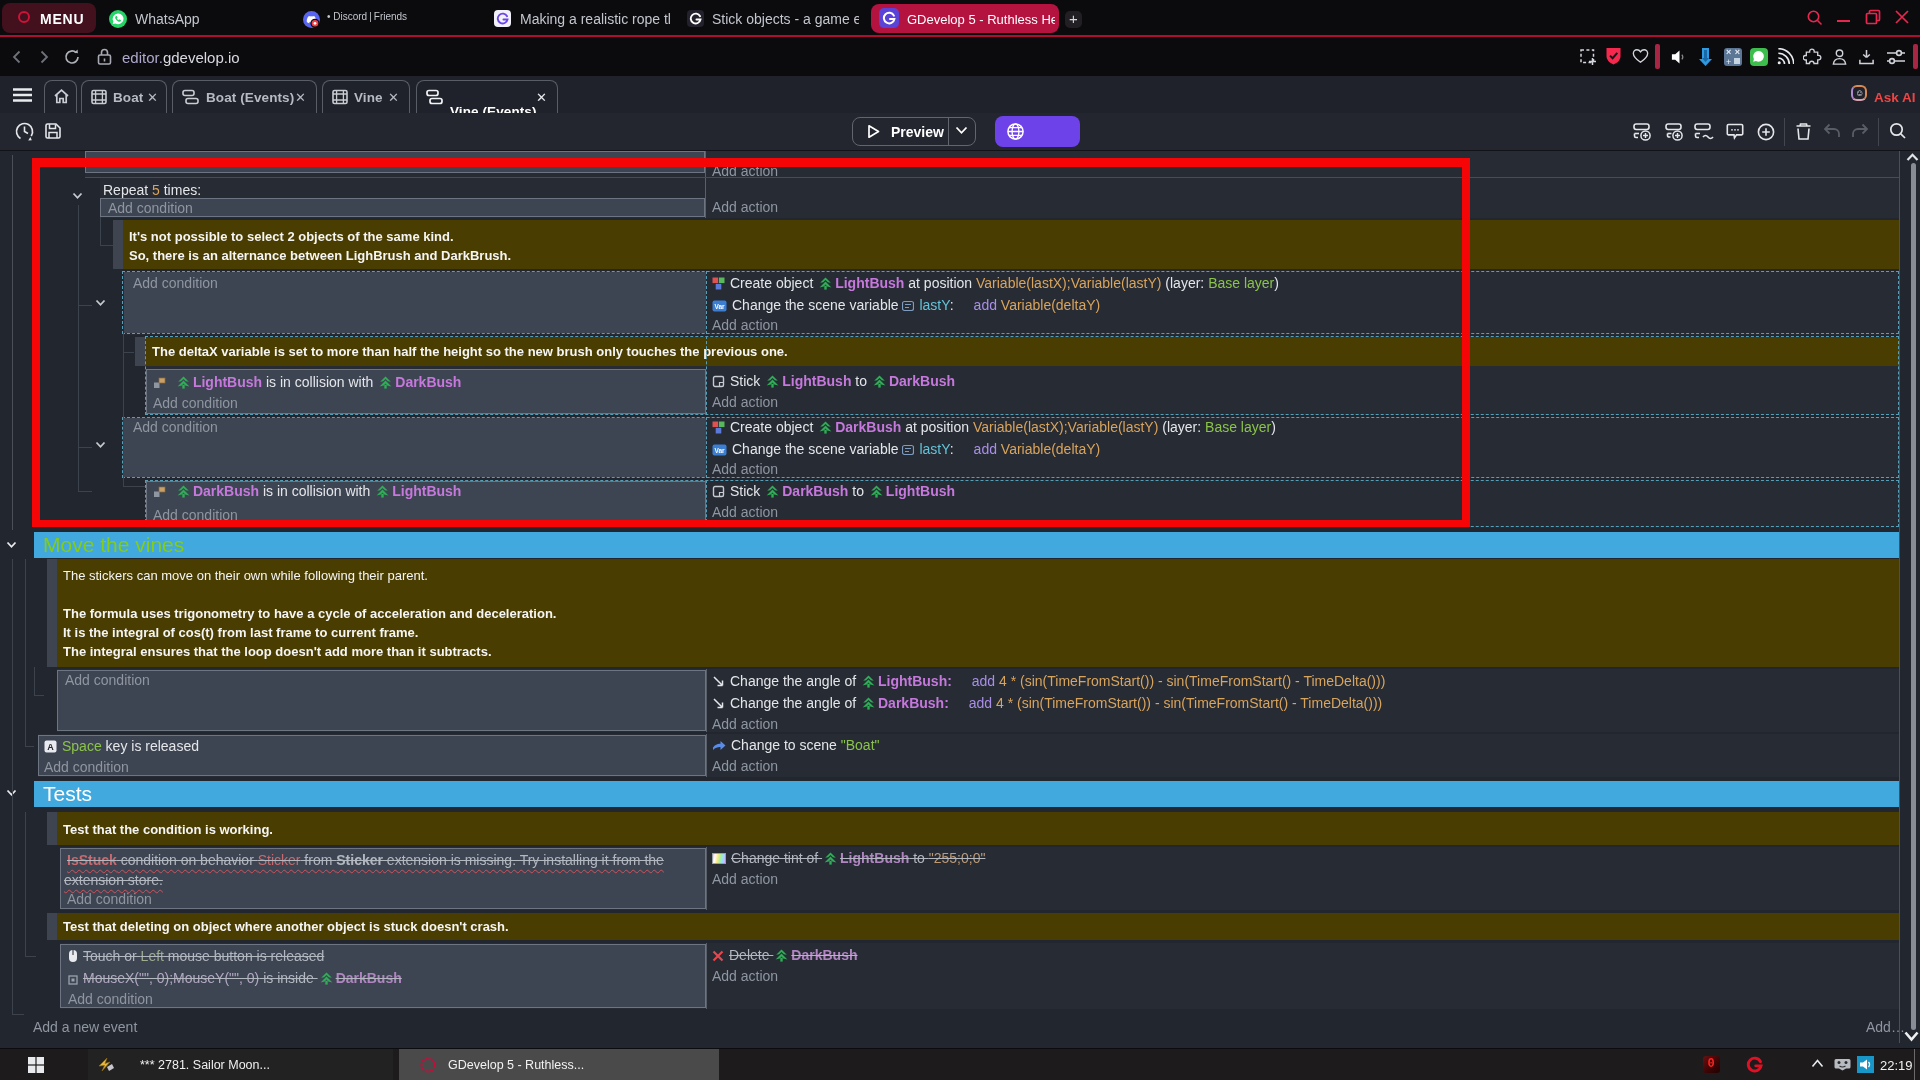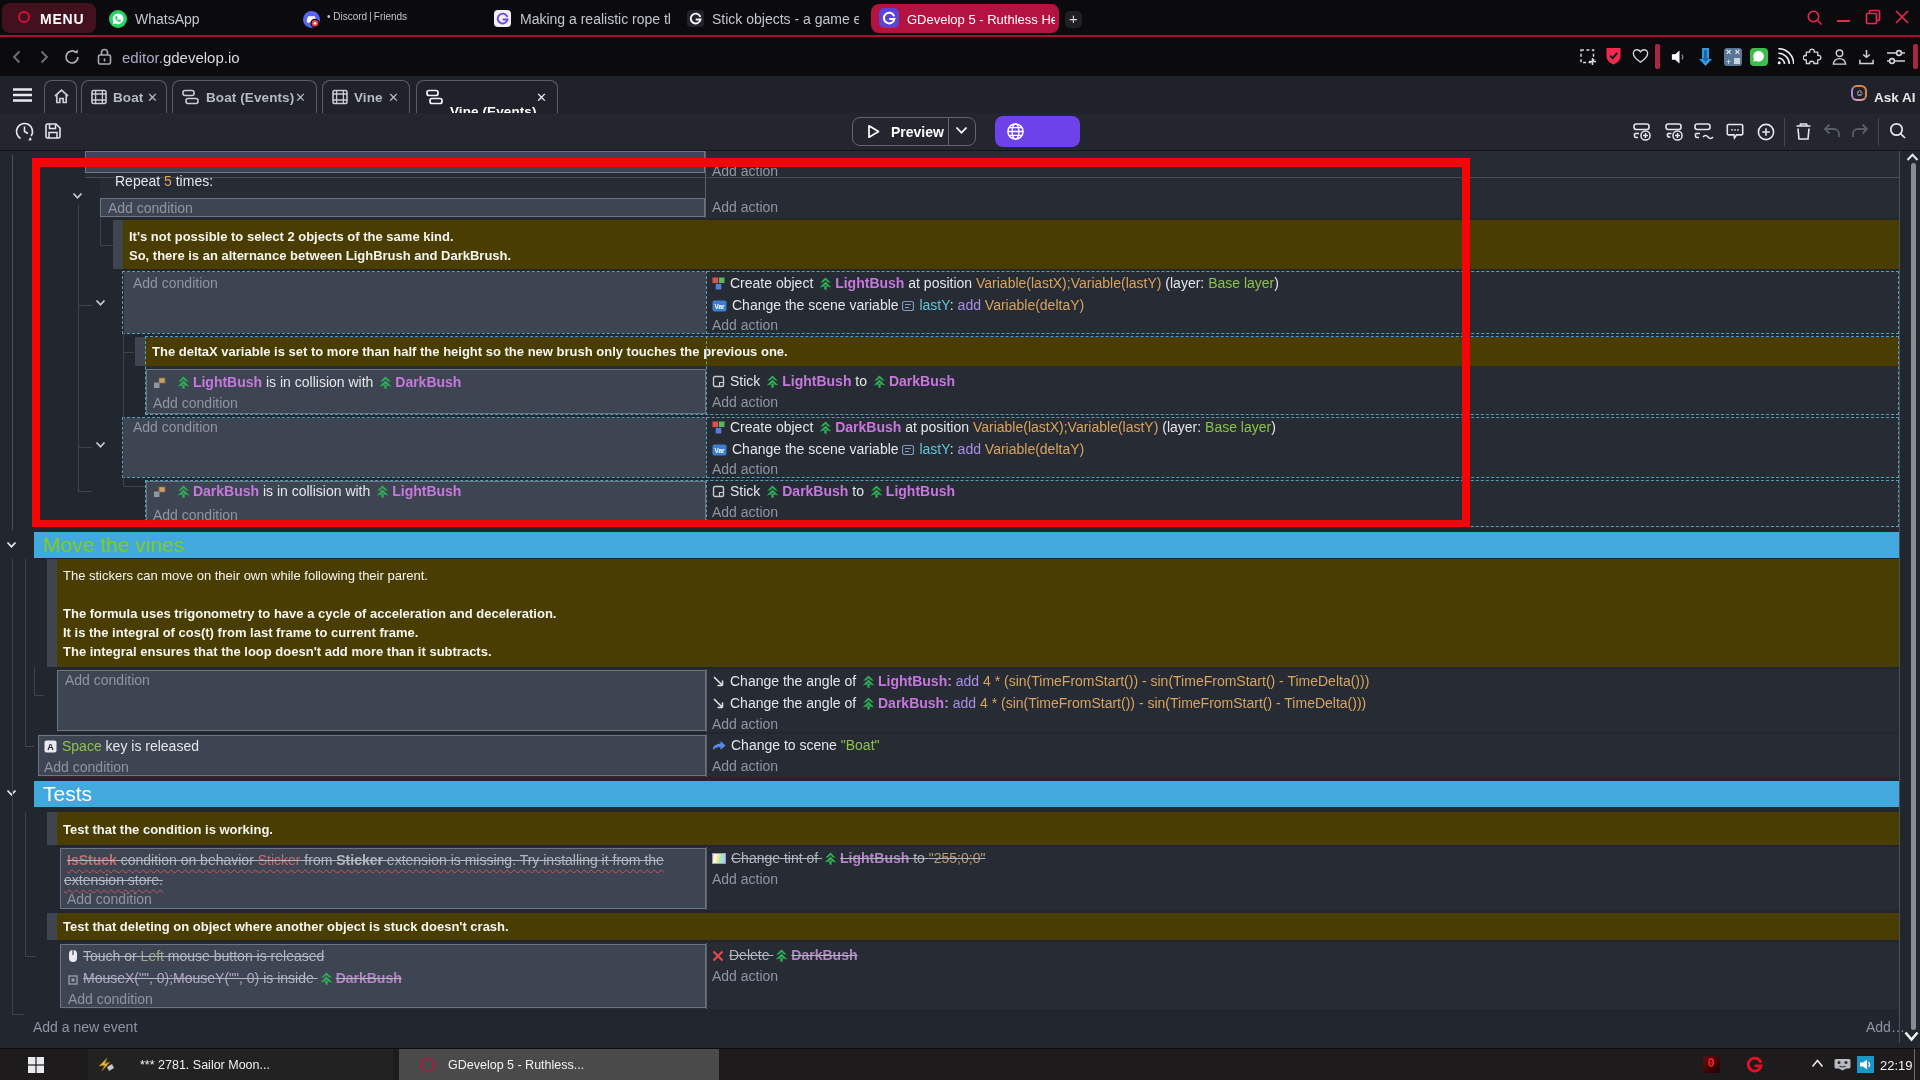--- a/index.html
+++ b/index.html
@@ -39,21 +39,21 @@
 .line .ticon { display:inline-block; vertical-align:-1px; margin-right:5px; }
 .line .tree { margin-right:2px; margin-left:1px; vertical-align:-2px; }
 .comment { position:absolute; background:#4a3d02; color:#f4f4f2; font-size:14px; }
 .handle { position:absolute; background:#3e4450; }
 .hdr { position:absolute; background:#42a9de; color:#fff; }
 .dashsel { position:absolute; border:1px dashed #55a0b8; pointer-events:none; }
 .obj { color:#c678dd; font-weight:bold; }
 .org { color:#d9a45c; }
 .grn { color:#8bc34a; }
 .teal { color:#64c3d8; }
-.pur { color:#a98fe8; }
+.pur { color:#a98fe8;margin-left:16px; }
 .stk { text-decoration:line-through; color:#b2b7c0;text-align:center; }
 .wavy { text-decoration:underline; text-decoration-style:wavy; text-decoration-color:#c9545e; text-underline-offset:4px; text-decoration-thickness:1px; }
 .stk .obj { color:#b185c2; }
 .stk .org { color:#bd9a73; }
 .vline { position:absolute; background:#3d434d; width:1px; }
 .hline { position:absolute; background:#3d434d; height:1px; }
 
 
 .redbar { position:absolute; background:#f50505; z-index:50; }
 
@@ -255,21 +255,21 @@
           <rect x="1" y="1.5" width="11" height="5" rx="2" fill="none" stroke="#f2f3f5" stroke-width="1.7"></rect>
           <rect x="4" y="9.5" width="12" height="5" rx="2" fill="none" stroke="#f2f3f5" stroke-width="1.7"></rect>
         </svg>
     <div class="lbl" style="left:33px; color:#fff; font-weight:bold;margin-top:14px;">Vine (Events)</div>
     <div class="x" style="right:10px; color:#e8eaee;">✕</div>
   </div>
 
   <div class="abs" style="left:1851px;top:9px;width:16px;height:16px;border-radius:6px;border:2px solid #d98a54;border-left-color:#b08ad0;border-bottom-color:#d9a0b0;">
     <span style="position:absolute;left:2px;top:1px;color:#e8eaee;font-size:9px;">☺</span>
   </div>
-  <div class="abs" style="left:1874px;top:14px;color:#e5e5e5;font-weight:bold;font-size:13.5px;white-space:nowrap;">Ask AI</div>
+  <div class="abs" style="left:1874px;top:14px;color:#ef4444;font-weight:bold;font-size:13.5px;white-space:nowrap;">Ask AI</div>
 </div>
 
 <div id="edtool">
   <svg class="abs" style="left:14px;top:8px" width="21" height="21" viewBox="0 0 21 21">
         <circle cx="10.5" cy="10.5" r="8" fill="none" stroke="#e4e6ea" stroke-width="1.7" stroke-dasharray="38 12" transform="rotate(120 10.5 10.5)"></circle>
         <path d="M10.5 5.5 V10.5 L14 12.5" fill="none" stroke="#e4e6ea" stroke-width="1.6"></path>
         <path d="M14.2 19.6 l3.6-0.4 -1.4-3.3z" fill="#e4e6ea"></path>
       </svg>
   <svg class="abs" style="left:44px;top:9px" width="18" height="18" viewBox="0 0 18 18">
         <path d="M2 3.5 a1.5 1.5 0 0 1 1.5-1.5 H12 L16 6 V14.5 a1.5 1.5 0 0 1-1.5 1.5 H3.5 A1.5 1.5 0 0 1 2 14.5 Z" fill="none" stroke="#e4e6ea" stroke-width="1.6"></path>
@@ -343,21 +343,21 @@
 </div>
 
 <div id="sheet">
 
 <div class="row" style="left:85px;top:0px;width:1814px;height:27px;"></div>
 <div class="cbox" style="left:85px;top:0px;width:620px;height:22px;"></div>
 <div class="hline" style="left:85px;top:26px;width:1814px;background:#474d57;"></div>
 <div class="vline" style="left:705px;top:0px;height:26px;background:#5a6069;"></div>
 <div class="line ph" style="left:712px;top:11px;height:18px;color:#8f96a1;">Add action</div>
 <div class="row" style="left:100px;top:27px;width:1799px;height:40px;"></div>
-<div class="line" style="left:103px;top:21px;height:18px;margin-left:12px;"><span style="color:#e4e6ea">Repeat</span>&nbsp;<span class="org">5</span>&nbsp;<span style="color:#e4e6ea">times:</span></div>
+<div class="line" style="left:103px;top:30px;height:18px;"><span style="color:#e4e6ea">Repeat</span>&nbsp;<span class="org">5</span>&nbsp;<span style="color:#e4e6ea">times:</span></div>
 <div class="cbox" style="left:100px;top:47px;width:605px;height:19px;"></div>
 <div class="line ph" style="left:108px;top:48px;height:18px;color:#8f96a1;">Add condition</div>
 <div class="line ph" style="left:712px;top:47px;height:18px;color:#8f96a1;">Add action</div>
 <svg class="abs" style="left:72px;top:41px" width="11" height="8" viewBox="0 0 11 8">
         <path d="M1.5 1.5 L5.5 5.8 L9.5 1.5" fill="none" stroke="#c7cad0" stroke-width="1.8"></path>
       </svg>
 <div class="vline" style="left:705px;top:27px;height:40px;background:#5a6069;"></div>
 <div class="handle" style="left:113px;top:69px;width:10px;height:49px;"></div>
 <div class="comment" style="left:123px;top:69px;width:1776px;height:49px;"></div>
 <div class="line" style="left:129px;top:77px;height:18px;font-weight:bold;color:#f5f5f3;font-size:13px;">It's not possible to select 2 objects of the same kind.</div>

